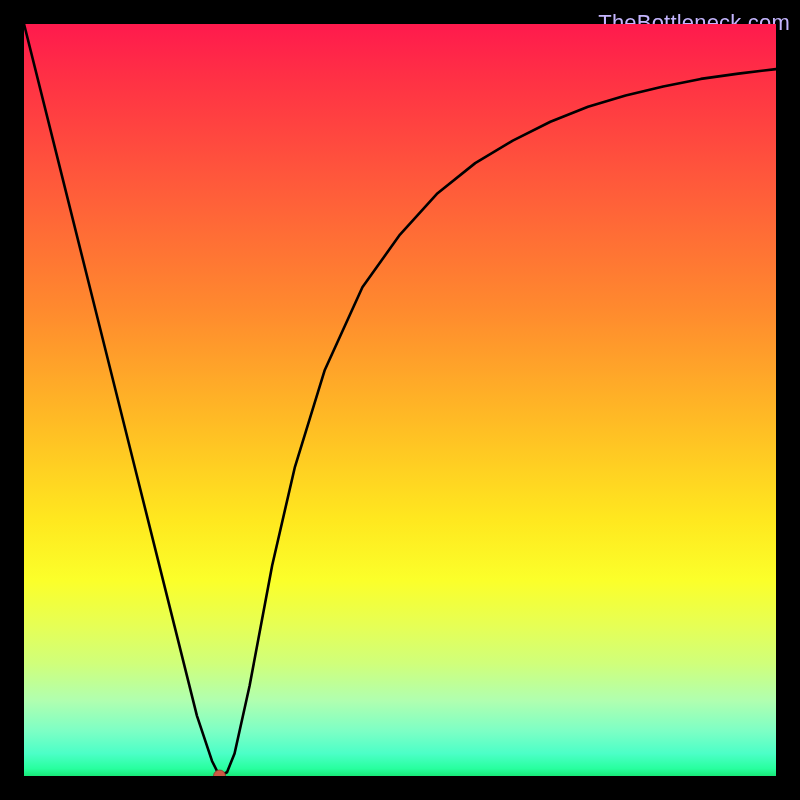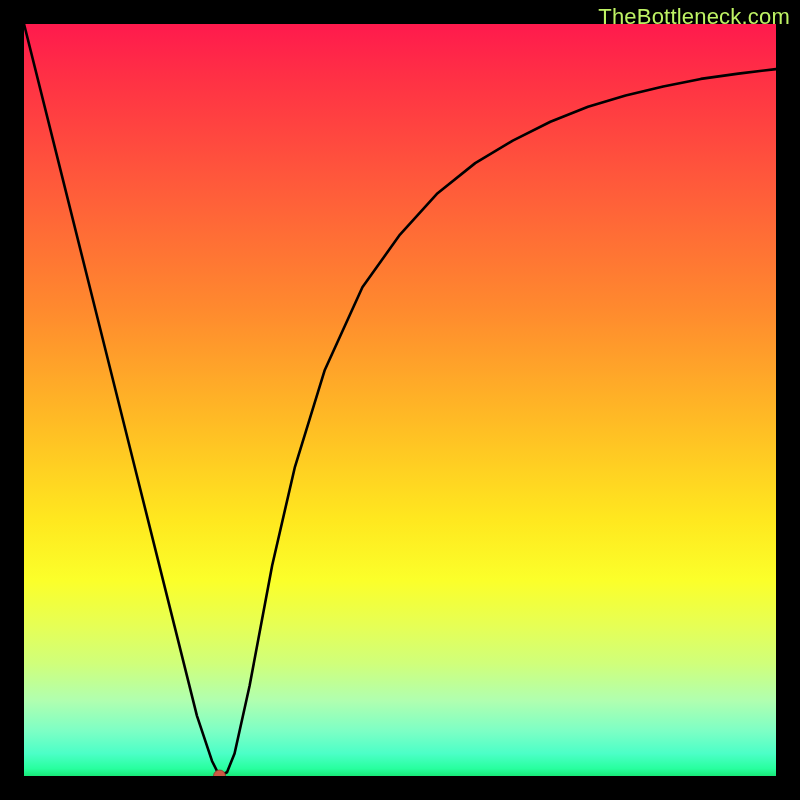--- a/index.html
+++ b/index.html
@@ -29,23 +29,23 @@
       #d0ff7a 85%,
       #b0ffb0 90%,
       #7dffc5 94%,
       #4cffc7 97%,
       #28ff9f 99%,
       #18e878 100%
     );
   }
   .watermark {
     position: absolute;
-    top: 4px;
+    top: 10px;
     right: 10px;
-    color: #bef264;
+    color: #c4b5fd;
     font-size: 22px;
     font-weight: 500;
     letter-spacing: 0.2px;
     user-select: none;
   }
   svg.curve {
     position: absolute;
     left: 0;
     top: 0;
     width: 752px;

